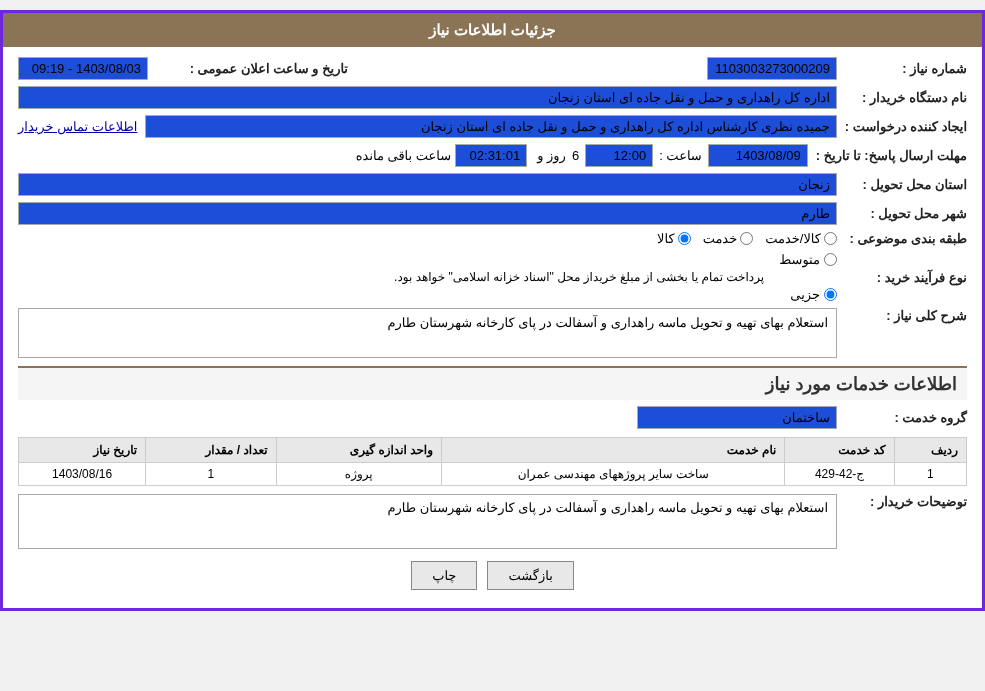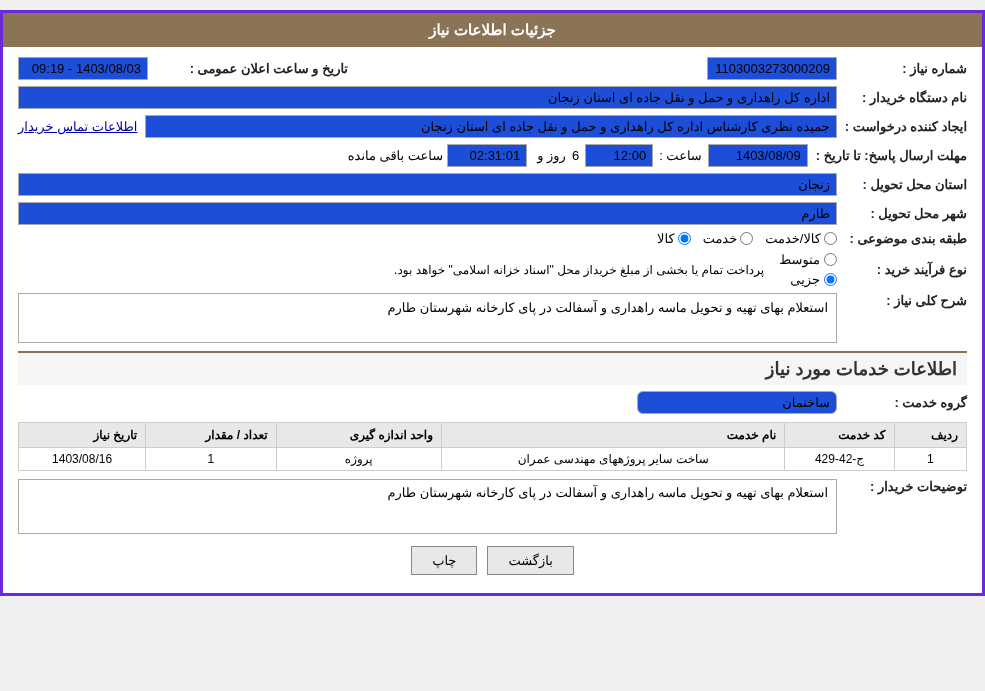--- a/index.html
+++ b/index.html
@@ -41,21 +41,21 @@
       white-space: nowrap;
     }
     .value-box {
       border: 1px solid #aaa;
       background: #1d4ed8;
       padding: 3px 6px;
       min-height: 22px;
       text-align: right;
     }
     .value-box.wide { flex: 1; }
-    .value-box.med { width: 200px; border-radius: 6px; }
+    .value-box.med { width: 200px; }
     .value-box.sm { width: 130px; }
     .value-box.xs { width: 100px; }
     .link-text {
       color: #00a;
       text-decoration: underline;
       cursor: pointer;
     }
     .section-title {
       background: #f5f5f5;
       border-top: 2px solid #8B7355;
@@ -170,21 +170,21 @@
       <span style="margin-right:8px;" class="link-text">اطلاعات تماس خریدار</span>
     </div>
 
     <div class="row">
       <span class="label">مهلت ارسال پاسخ: تا تاریخ :</span>
       <div class="value-box xs">1403/08/09</div>
       <span style="margin: 0 6px;">ساعت :</span>
       <div class="value-box xs" style="width:68px;">12:00</div>
       <span style="margin: 0 6px;">6</span>
       <span style="margin-left:4px;">روز و</span>
-      <div class="value-box xs" style="width:80px; margin-right:6px;">02:31:01</div>
+      <div class="value-box xs" style="width:72px; margin-right:6px;">02:31:01</div>
       <span style="margin-right:4px;">ساعت باقی مانده</span>
     </div>
 
     <div class="row">
       <span class="label">استان محل تحویل :</span>
       <div class="value-box wide">زنجان</div>
     </div>
 
     <div class="row">
       <span class="label">شهر محل تحویل :</span>
@@ -204,21 +204,21 @@
         </div>
         <div class="radio-item">
           <input type="radio" name="tabaqe" checked="" style="">
           <span>کالا</span>
         </div>
       </div>
     </div>
 
     <div class="row">
       <span class="label">نوع فرآیند خرید :</span>
-      <div style="display:flex; flex-direction:column; gap:5px;">
+      <div style="display:flex; flex-direction:column; gap:20px;">
         <div class="purchase-option">
           <input type="radio" name="noe" style="">
           <span>متوسط</span>
         </div>
         <div class="purchase-option">
           <input type="radio" name="noe" checked="" style="">
           <span>جزیی</span>
         </div>
       </div>
       <span style="margin-right:15px; font-size:12px;">پرداخت تمام یا بخشی از مبلغ خریداز محل "اسناد خزانه اسلامی" خواهد بود.</span>

